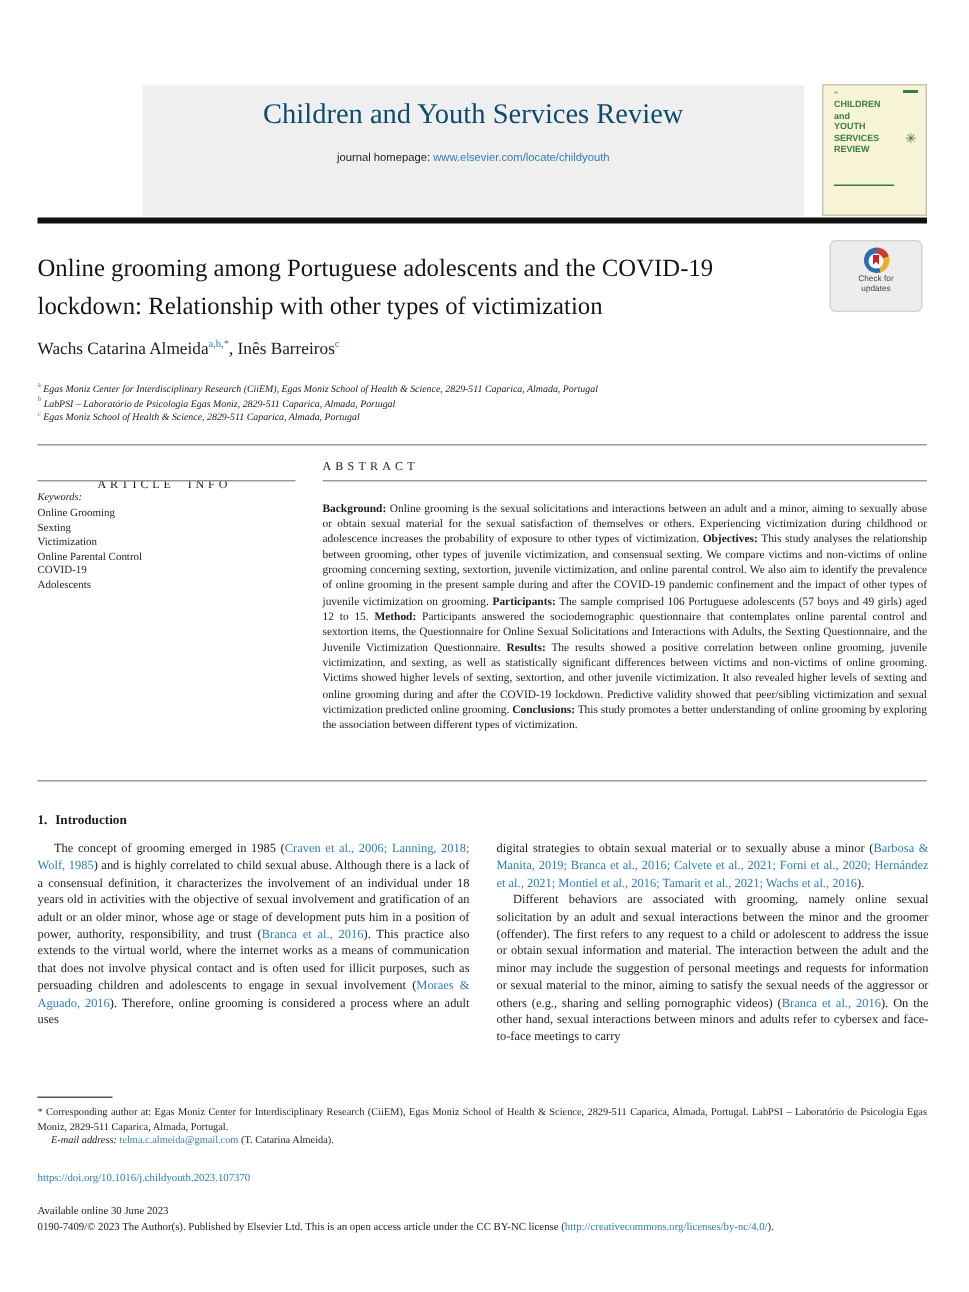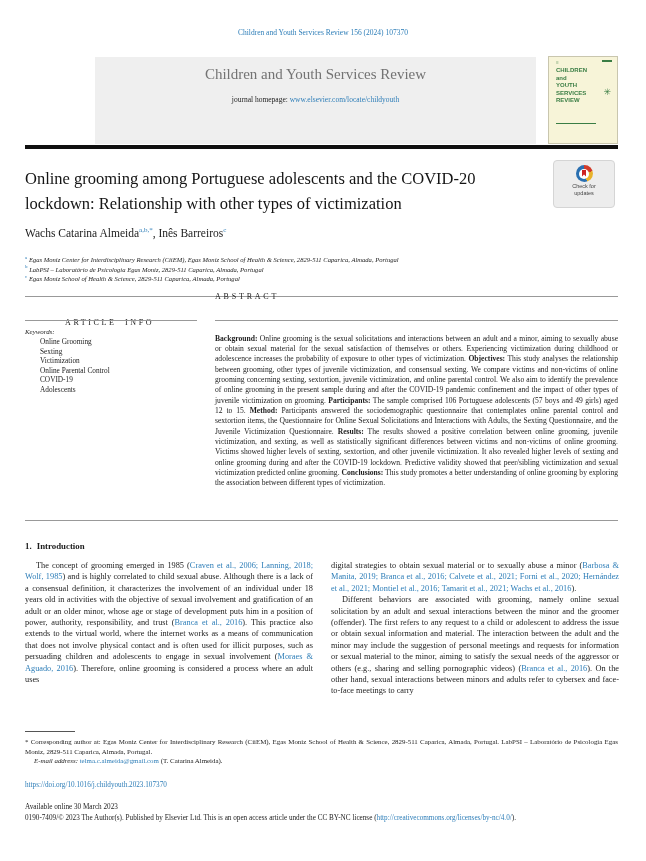--- a/index.html
+++ b/index.html
@@ -13,22 +13,22 @@
         font-size:7.5px;color:#2e7eb8;}
   
   .logo-box{position:absolute;left:27px;top:59px;width:68px;height:84px;background:#fff;
         text-align:center;}
   .logo-tree{margin-top:2px;}
   .logo-word{font-size:11px;font-weight:bold;color:#e87722;letter-spacing:.4px;
         font-family:"Liberation Serif",serif;}
   .head-box{position:absolute;left:95px;top:57px;width:441px;height:87px;background:#efefef;
         text-align:center;}
   .contents-line{margin-top:10px;font-size:8px;}
-  .head-title{margin-top:9px;font-size:15px;color:#737373;}
-  .homepage-line{margin-top:12px;font-size:7.5px;font-family:Liberation Serif, serif;}
+  .head-title{margin-top:9px;font-size:19px;color:#0c4a6e;}
+  .homepage-line{margin-top:12px;font-size:7.5px;font-family:Liberation Sans, sans-serif;}
   .cover{position:absolute;left:548px;top:56px;width:70px;height:88px;background:#f7f4d8;
         border:1px solid #c9c6ae;box-sizing:border-box;padding:10px 0 0 7px;}
   .cover-line{font-size:6px;font-weight:bold;color:#3a7d44;line-height:7.5px;
         font-family:"Liberation Sans",sans-serif;}
   .cover-flower{position:absolute;right:6px;top:30px;font-size:9px;color:#3a7d44;}
   .cover-mark-tl{position:absolute;left:7px;top:3px;font-size:5px;color:#3a7d44;}
   .cover-mark-tr{position:absolute;right:5px;top:3px;width:10px;height:2px;background:#3a7d44;}
   .cover-sub{position:absolute;left:7px;top:66px;width:40px;border-top:1px solid #3a7d44;}
   .black-bar{position:absolute;left:25px;top:145px;width:593px;height:4px;background:#101010;}
   
@@ -49,23 +49,23 @@
   .authors sup{font-size:7px;}
   .affils{position:absolute;left:25px;top:255px;font-size:6.6px;font-style:italic;
         line-height:9.5px;}
   .affils sup{font-size:5px;font-style:normal;}
   .rule-1{position:absolute;left:25px;top:296px;width:593px;border-top:1px solid #999;}
   
   .info-head{position:absolute;left:25px;top:318px;font-size:8px;letter-spacing:2.6px;
         word-spacing:4px;margin-left:40px;}
   .info-rule{position:absolute;left:25px;top:320px;width:172px;border-top:1px solid #999;}
   .kw-label{position:absolute;left:25px;top:328px;font-size:6.9px;font-style:italic;}
-  .kw-list{position:absolute;left:40px;top:337px;font-size:7.3px;line-height:9.6px;}
+  .kw-list{position:absolute;left:25px;top:337px;font-size:7.3px;line-height:9.6px;}
   .kw-list span{display:block;}
-  .abs-head{position:absolute;left:215px;top:292px;font-size:8px;letter-spacing:2.8px;}
+  .abs-head{position:absolute;left:215px;top:306px;font-size:8px;letter-spacing:2.8px;}
   .abs-rule{position:absolute;left:215px;top:320px;width:403px;border-top:1px solid #999;}
   .abs-text{position:absolute;left:215px;top:326px;width:403px;font-size:7.6px;
         line-height:10.35px;text-align:justify;}
   .rule-2{position:absolute;left:25px;top:520px;width:593px;border-top:1px solid #999;}
   
   .sec-head{position:absolute;left:25px;top:541px;font-size:8.8px;font-weight:bold;
         word-spacing:3px;}
   .col{position:absolute;top:560px;width:288px;font-size:8.3px;line-height:11.4px;
         text-align:justify;}
   .col-left{left:25px;}
@@ -82,21 +82,20 @@
   .avail{position:absolute;left:25px;top:803px;font-size:7.2px;}
   .copyright{position:absolute;left:25px;top:813px;width:593px;font-size:7.2px;
         line-height:10.5px;}
   a{text-decoration:none;color:#2e7eb8;}
 </style>
 </head>
 <body>
 
 <div class="page">
 
-  <div class="journal-ref">Children and Youth Services Review 156 (2024) 107370</div>
 
 
   <div class="head-box">
     <div class="head-title">Children and Youth Services Review</div>
     <div class="homepage-line"><span>journal homepage: </span><a href="#" class="lnk">www.elsevier.com/locate/childyouth</a></div>
   </div>
 
   <div class="cover">
     <div class="cover-mark-tl">≡</div>
     <div class="cover-mark-tr"></div>
@@ -104,21 +103,21 @@
     <div class="cover-line">and</div>
     <div class="cover-line">YOUTH</div>
     <div class="cover-line">SERVICES</div>
     <div class="cover-line">REVIEW</div>
     <div class="cover-flower">✳</div>
     <div class="cover-sub"></div>
   </div>
 
   <div class="black-bar"></div>
 
-  <h1 class="art-title" style="font-weight:normal;margin:0;">Online grooming among Portuguese adolescents and the COVID-20 lockdown: Relationship with other types of victimization</h1>
+  <h1 class="art-title" style="font-weight:normal;margin:0;">Online grooming among Portuguese adolescents and the COVID-19 lockdown: Relationship with other types of victimization</h1>
 
   <div class="badge">
     <div class="badge-circle">
         <div class="badge-bm"></div>
       </div>
     <div class="badge-text">
       <div>Check for</div>
       <div>updates</div>
     </div>
   </div>
@@ -162,16 +161,16 @@
     <p class="ind"><span>Different behaviors are associated with grooming, namely online sexual solicitation by an adult and sexual interactions between the minor and the groomer (offender). The first refers to any request to a child or adolescent to address the issue or obtain sexual information and material. The interaction between the adult and the minor may include the suggestion of personal meetings and requests for information or sexual material to the minor, aiming to satisfy the sexual needs of the aggressor or others (e.g., sharing and selling pornographic videos) (</span><span class="lnk">Branca et al., 2016</span><span>). On the other hand, sexual interactions between minors and adults refer to cybersex and face-to-face meetings to carry</span></p>
   </div>
 
   <div class="fn-rule"></div>
   <div class="footnote">
     <p style="margin:0;"><span>* Corresponding author at: Egas Moniz Center for Interdisciplinary Research (CiiEM), Egas Moniz School of Health &amp; Science, 2829-511 Caparica, Almada, Portugal. LabPSI – Laboratório de Psicologia Egas Moniz, 2829-511 Caparica, Almada, Portugal.</span></p>
     <p class="em-line" style="margin:0;"><span class="ital">E-mail address: </span><span class="lnk">telma.c.almeida@gmail.com</span><span> (T. Catarina Almeida).</span></p>
   </div>
 
   <a href="#" class="doi-line">https://doi.org/10.1016/j.childyouth.2023.107370</a>
-  <div class="avail">Available online 30 March 2023</div>
+  <div class="avail">Available online 30 June 2023</div>
   <p class="copyright" style="margin:0;"><span>0190-7409/© 2023 The Author(s). Published by Elsevier Ltd. This is an open access article under the CC BY-NC license (</span><span class="lnk">http://creativecommons.org/licenses/by-nc/4.0/</span><span>).</span></p>
 
 </div>
 
 </body></html>

